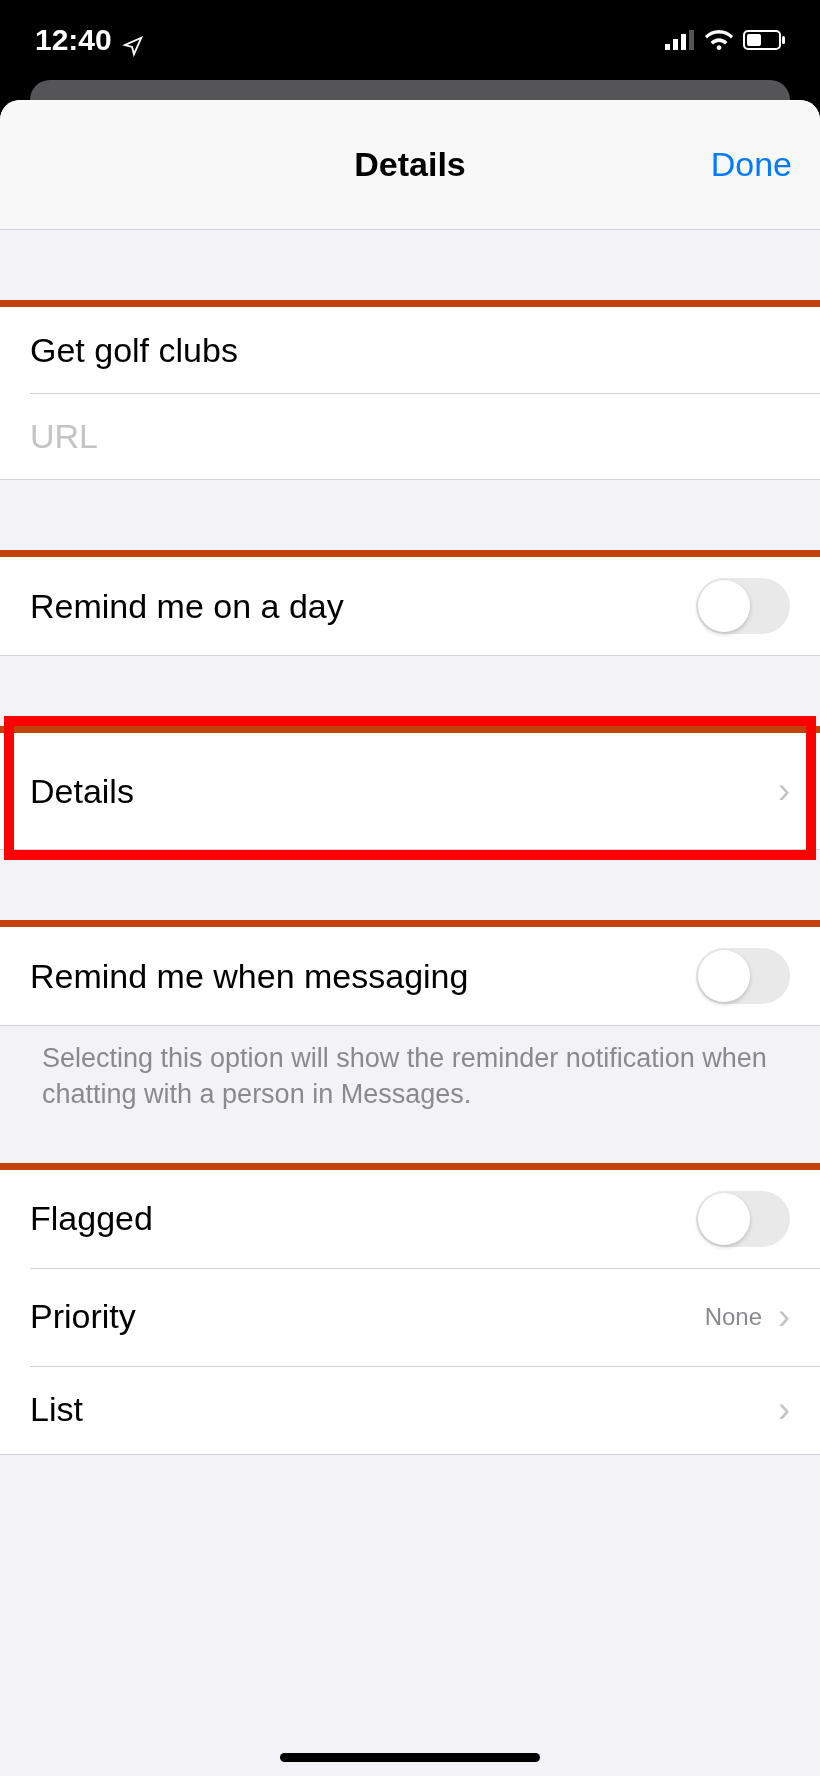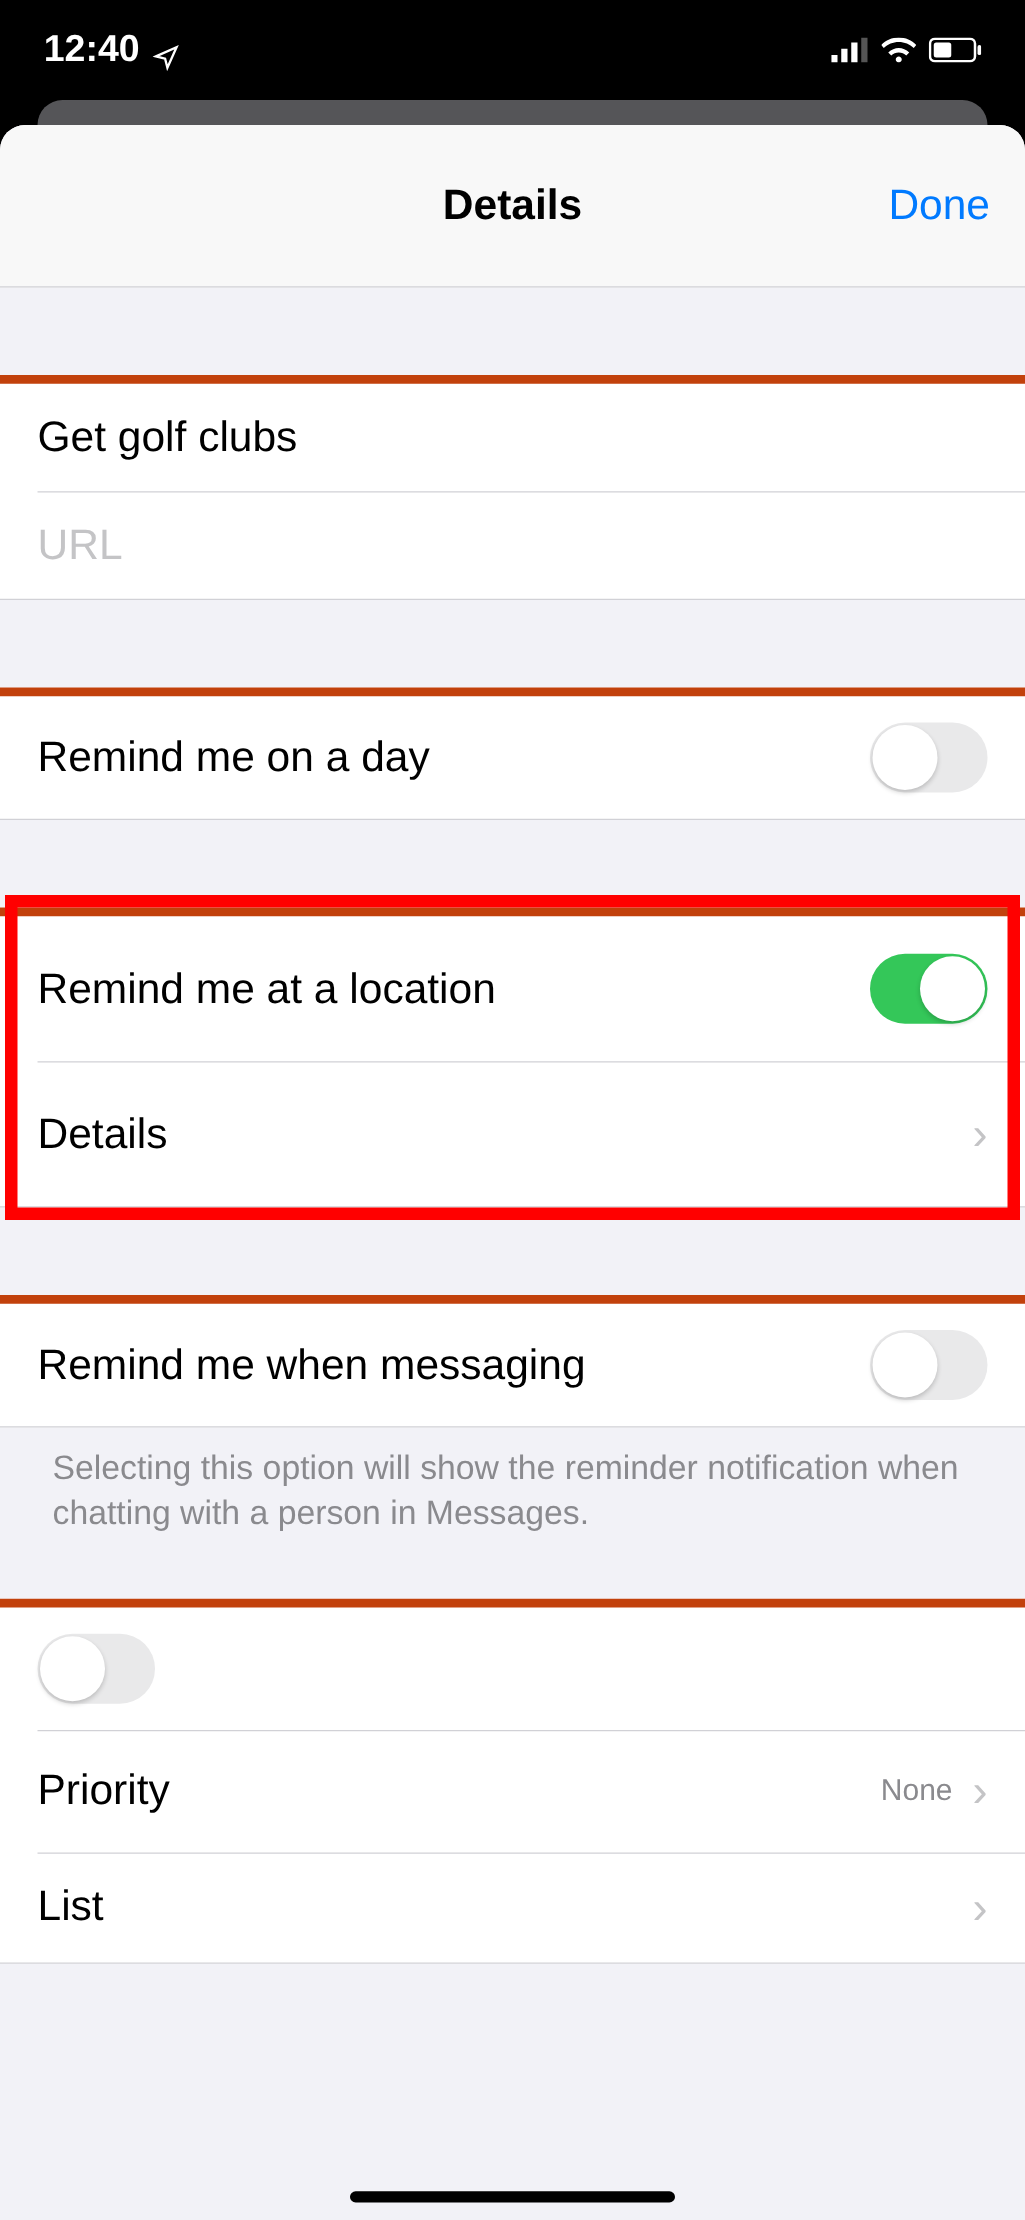--- a/index.html
+++ b/index.html
@@ -101,26 +101,20 @@
         </div>
     </div>
   </div>
 
   <div class="gap"></div>
 
   <div style="position:relative">
     <div class="highlight-box" style="top:-10px; bottom:-10px;"></div>
     <div class="group">
       <div class="row" style="height:116px">
-        <div class="row-text">Remind me at a location</div>
-        <div class="toggle toggle-on">
-            <div class="knob"></div>
-          </div>
-      </div>
-      <div class="row" style="height:116px">
         <div class="row-text">Details</div>
         <span class="chevron">›</span>
       </div>
     </div>
   </div>
 
   <div class="gap"></div>
 
   <div class="group">
     <div class="row" style="height:98px">
@@ -129,20 +123,21 @@
           <div class="knob"></div>
         </div>
     </div>
   </div>
   <div class="footer-text">Selecting this option will show the reminder notification when chatting with a person in Messages.</div>
 
   <div class="gap-sm"></div>
 
   <div class="group">
     <div class="row" style="height:98px">
+      <div class="row-text">Flagged</div>
       <div class="toggle toggle-off">
           <div class="knob"></div>
         </div>
     </div>
     <div class="row" style="height:98px">
       <div class="row-text">Priority</div>
       <div class="row-value">None</div>
       <span class="chevron">›</span>
     </div>
     <div class="row" style="height:88px">

